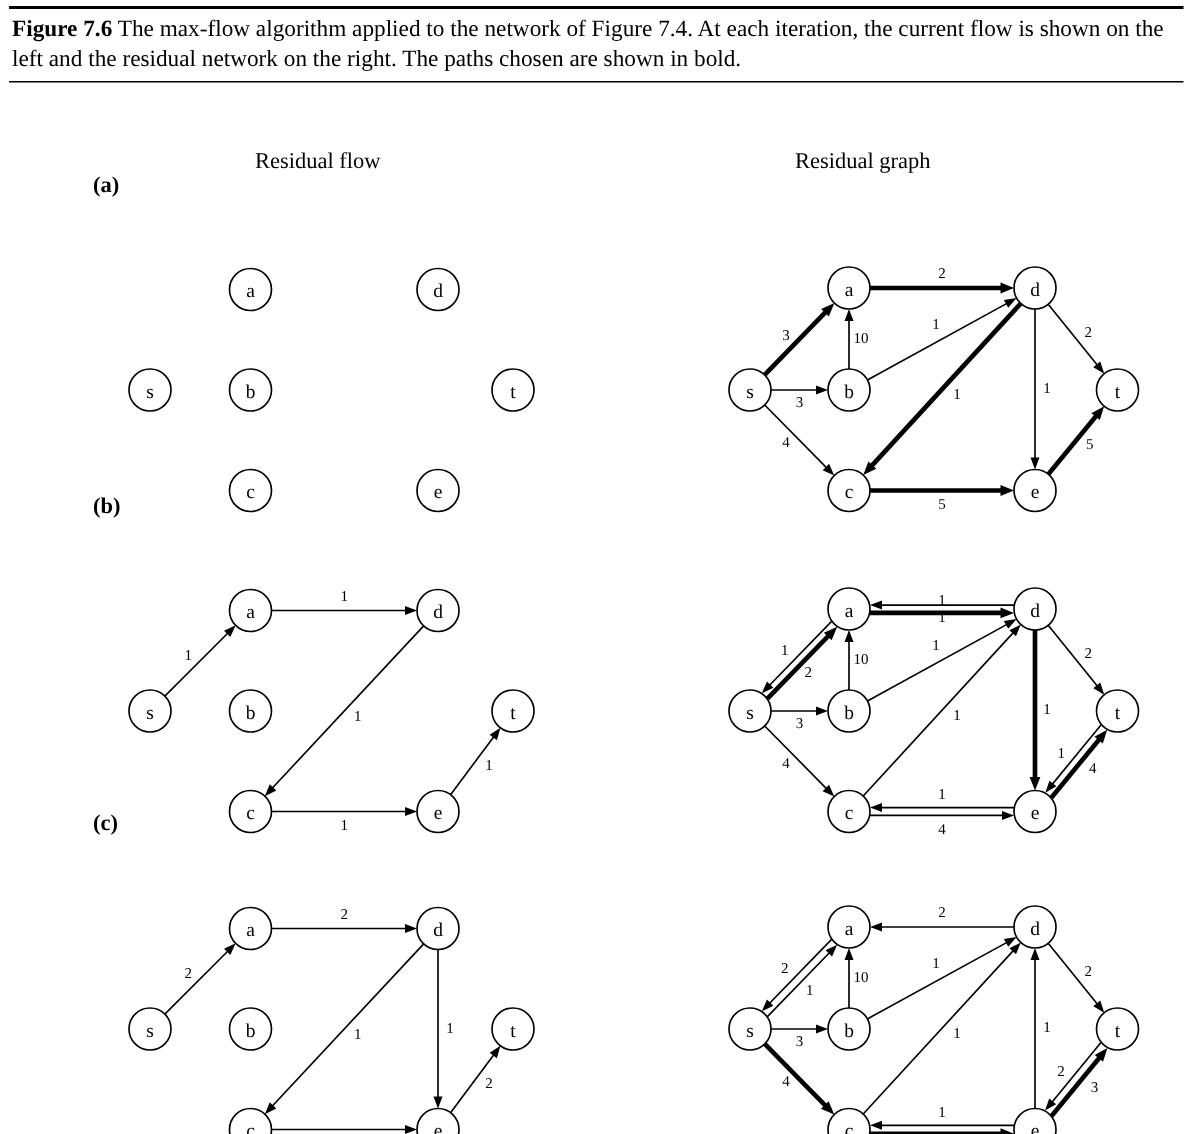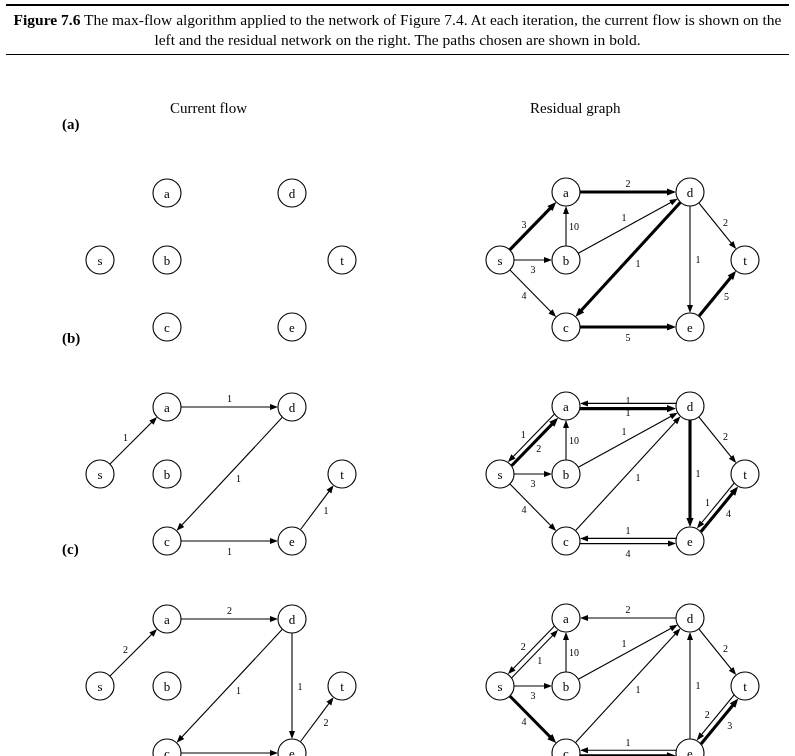--- a/index.html
+++ b/index.html
@@ -13,21 +13,21 @@
   }
   #caption-box {
     position:absolute; left:6px; top:4px; width:783px;
   }
   .rule { height:2px; background:#000; width:100%; }
   .rule.thin { height:1px; }
   #caption-text {
     font-size:15.5px;
     line-height:1.32;
     padding:4px 2px 3px 2px;
-    text-align:center;
+    text-align:left;
   }
   #caption-text b { font-weight:bold; }
   #figure-area {
     position:absolute; left:0; top:84px; width:795px; height:672px;
   }
   .col-header {
     position:absolute;
     font-size:15px;
     font-family:"Liberation Serif", serif;
     white-space:nowrap;
@@ -65,21 +65,21 @@
 
 <div id="caption-box">
   <div class="rule"></div>
   <div id="caption-text">
     <b>Figure 7.6</b><span> The max-flow algorithm applied to the network of Figure 7.4.  At each iteration, the current flow is shown on the left and the residual network on the right.  The paths chosen are shown in bold.</span>
   </div>
   <div class="rule thin"></div>
 </div>
 
 <div id="figure-area">
-  <div class="col-header" id="header-current-flow">Current flow</div>
+  <div class="col-header" id="header-current-flow">Residual flow</div>
   <div class="col-header" id="header-residual-graph">Residual graph</div>
   <div id="panels-root">
       <div style="position: absolute; left: 0px; top: 36px; width: 795px; height: 220px;">
         <div class="panel-label" style="left: 62px; top: -4px;">(a)</div>
         <svg class="graph" width="795" height="220">
           <g>
             <circle cx="100" cy="140" r="14" class="node-circle"></circle>
             <text x="100" y="140.5" class="node-label">s</text>
           </g>
           <g>

